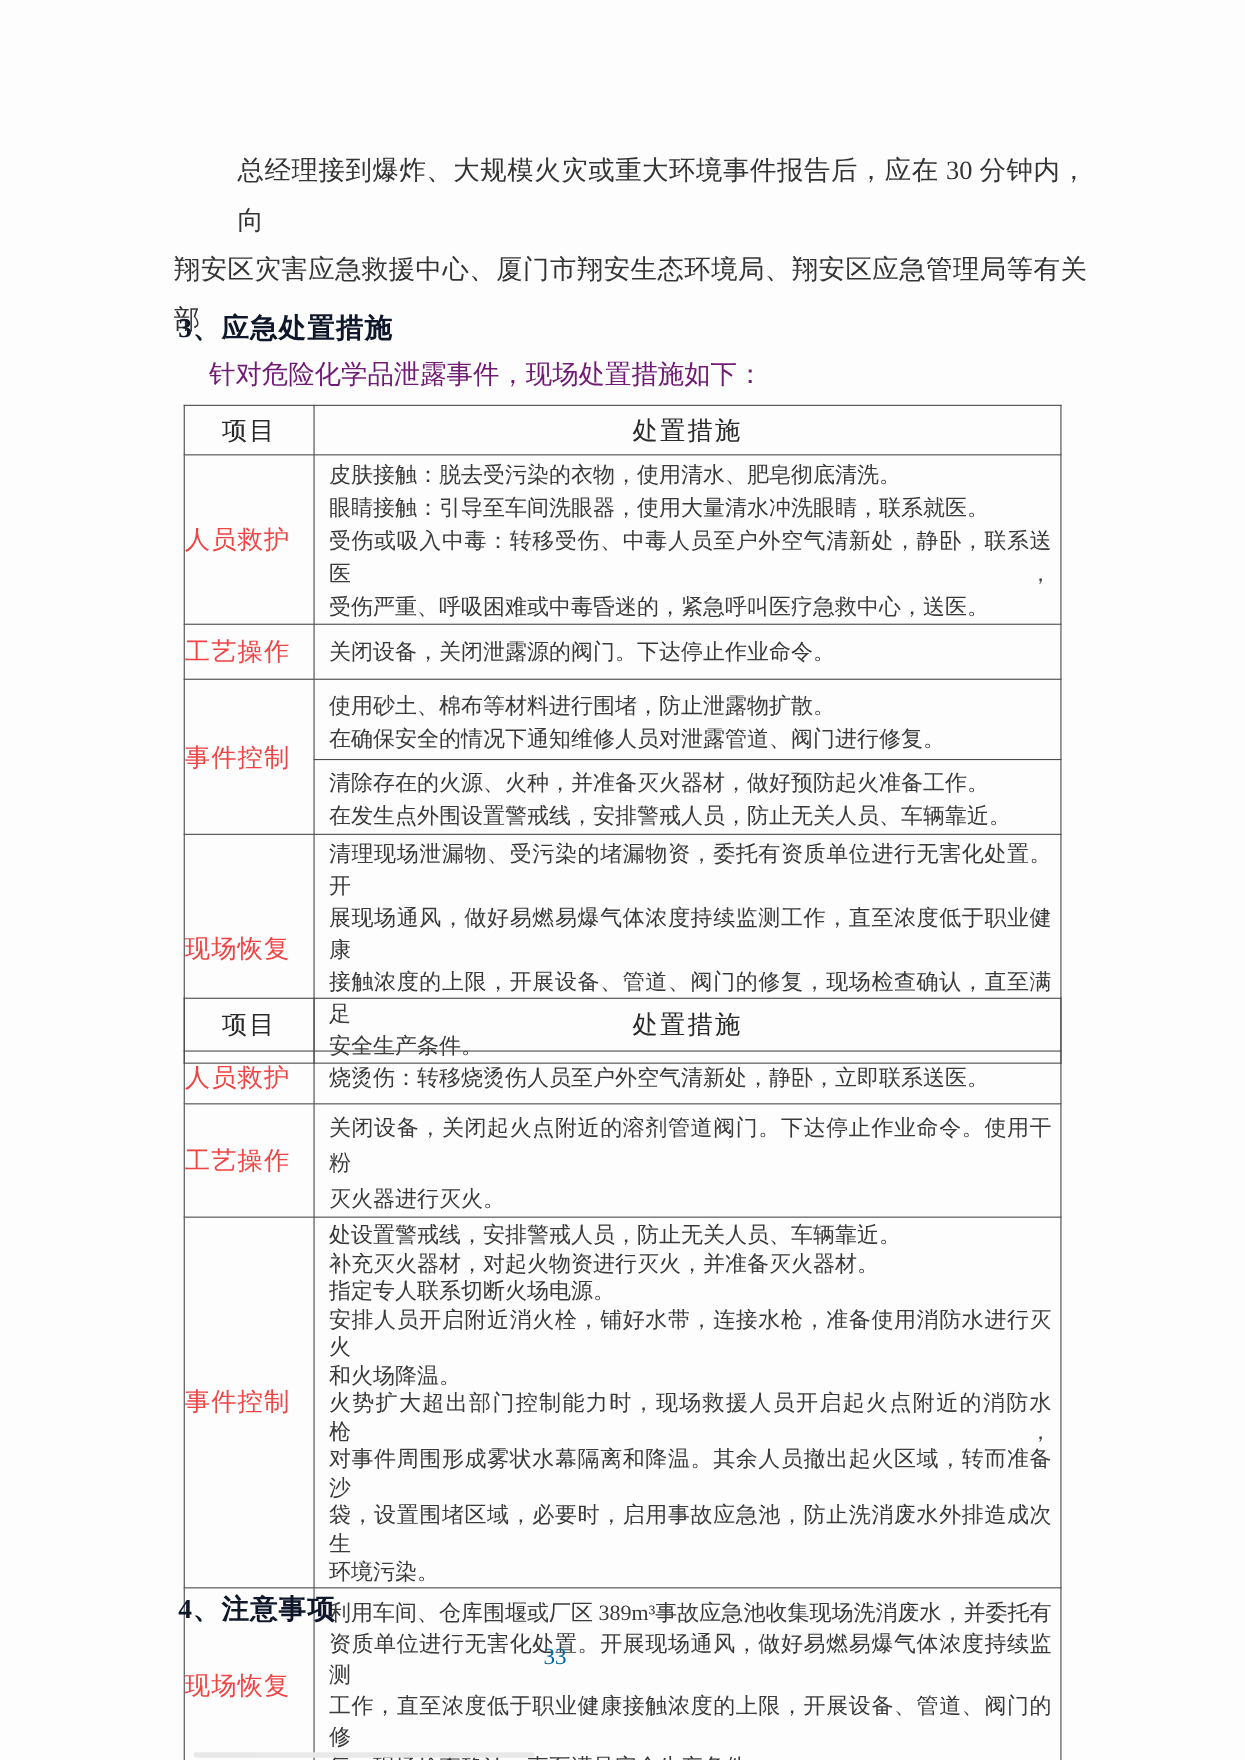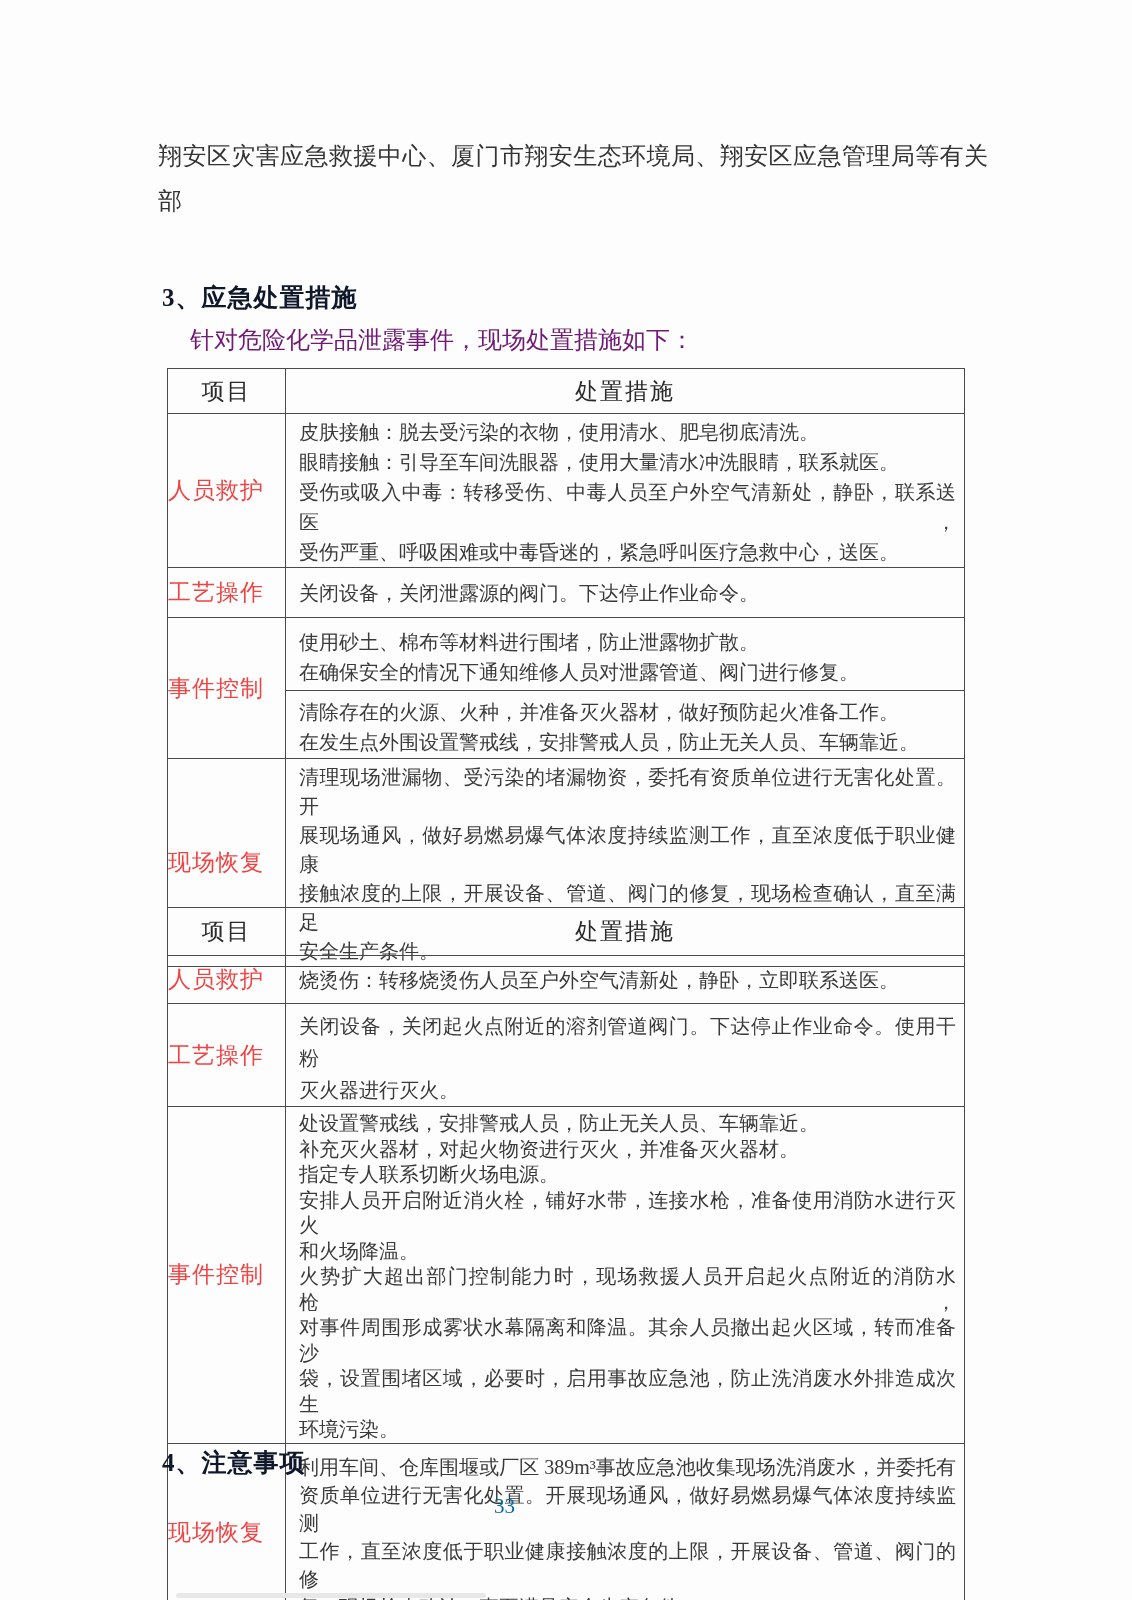--- a/index.html
+++ b/index.html
@@ -58,20 +58,21 @@
 
   .pageno{left:0;top:1494px;width:1009px;text-align:center;font-size:21px;color:#0369a1;}
   .smudge{left:176px;top:1593px;width:310px;height:5px;background:#e8e8e8;border-radius:3px;}
 </style>
 </head>
 <body>
 
 <div class="page">
 
   <div class="abs para">
+    <div class="pline fill indent">总经理接到爆炸、大规模火灾或重大环境事件报告后，应在 30 分钟内，向</div>
     <div class="pline fill">翔安区灾害应急救援中心、厦门市翔安生态环境局、翔安区应急管理局等有关部</div>
   </div>
 
   <div class="abs heading h3">3、应急处置措施</div>
 
   <div class="abs intro intro1">针对危险化学品泄露事件，现场处置措施如下：</div>
 
   <table class="abs doc tbl1">
     <colgroup>
         <col class="c1">

